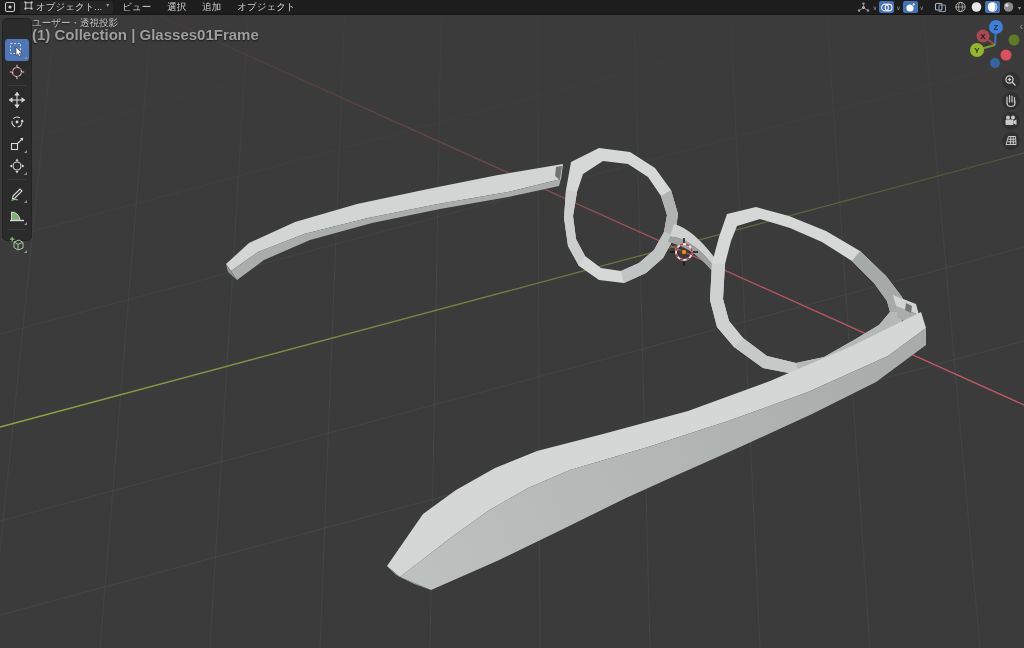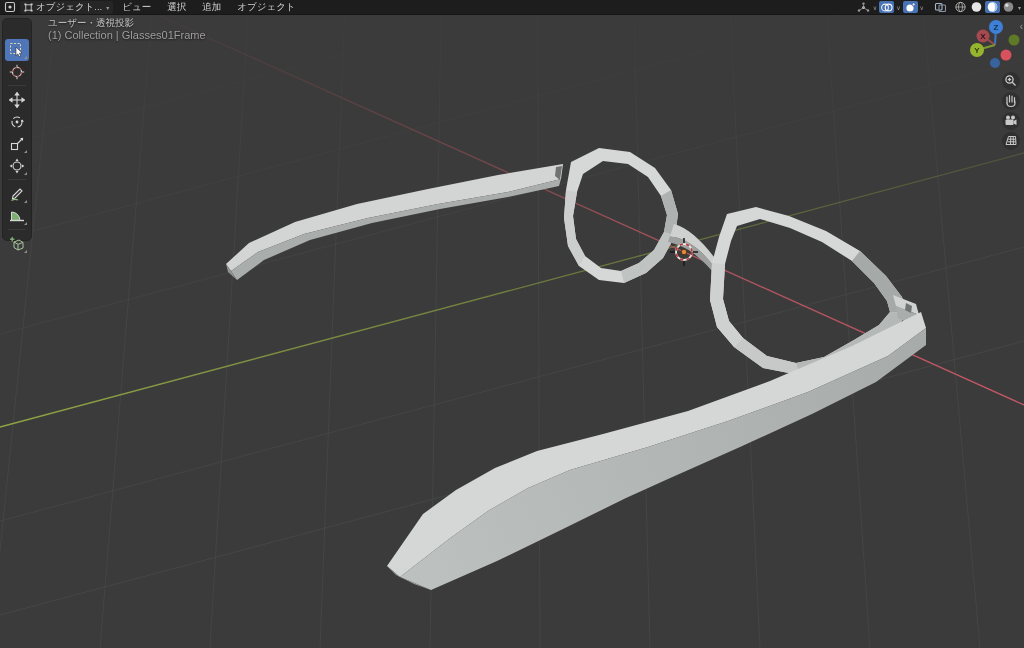--- a/index.html
+++ b/index.html
@@ -5,33 +5,33 @@
   html,body{margin:0;padding:0;background:#222;}
   #app{position:relative;width:1024px;height:648px;overflow:hidden;
        font-family:"Liberation Sans",sans-serif;background:#3b3b3b;
        -webkit-font-smoothing:antialiased;}
   
   #vp-header{position:absolute;left:0;top:0;width:1024px;height:14px;
     background:#1d1d1d;border-bottom:1px solid #161616;display:flex;
     align-items:center;z-index:40;color:#d2d2d2;font-size:9.5px;}
   .hdr-left{display:flex;align-items:center;gap:2px;height:14px;}
   .editor-btn{width:16px;height:12px;margin-left:2px;display:flex;align-items:center;justify-content:center;}
-  .mode-btn{display:flex;align-items:center;gap:3px;padding:0 4px;height:13px;background:#262626;border-radius:2px;}
+  .mode-btn{display:flex;align-items:flex-start;gap:3px;padding:0 4px;height:13px;background:#262626;border-radius:2px;}
   .mode-btn .chev, .menu-chev{font-size:6px;color:#9a9a9a;margin-left:1px;}
   .menu-item{padding:0 7px;height:19px;display:flex;align-items:center;cursor:default;}
   .hdr-right{position:absolute;right:2px;top:0;height:14px;display:flex;align-items:center;gap:1px;}
   .hbtn{height:12px;display:flex;align-items:center;justify-content:center;padding:0 1px;border-radius:2px;}
   .hbtn.active{background:#4772b3;}
   .chev2{font-size:6px;color:#9a9a9a;padding:0 1px;}
   .hgap{width:6px;}
   
-  #vp-overlay{position:absolute;left:48px;top:17px;z-index:30;pointer-events:none;
+  #vp-overlay{position:absolute;left:32px;top:17px;z-index:30;pointer-events:none;
     text-shadow:0 1px 2px rgba(0,0,0,.6);}
   #vp-overlay .l1{font-size:9.5px;color:#c6c6c6;line-height:12px;}
-  #vp-overlay .l2{font-size:11px;color:#9e9e9e;line-height:12px;}
+  #vp-overlay .l2{font-size:15px;color:#9e9e9e;line-height:12px;font-weight:bold;}
   
   #toolbar{position:absolute;left:2px;top:18px;width:28px;height:221px;z-index:35;
     background:#2b2b2b;border:1px solid #232323;border-radius:5px;
     display:flex;flex-direction:column;align-items:center;}
   .tool{position:absolute;left:2px;width:24px;height:22px;border-radius:3px;
     display:flex;align-items:center;justify-content:center;}
   .tool.active{background:#4f76b8;}
   .tdiv{position:absolute;left:5px;width:18px;height:1px;background:#3a3a3a;}
   .subtri{position:absolute;right:2px;bottom:2px;width:0;height:0;
     border-left:3px solid transparent;border-bottom:3px solid #8f8f8f;}

